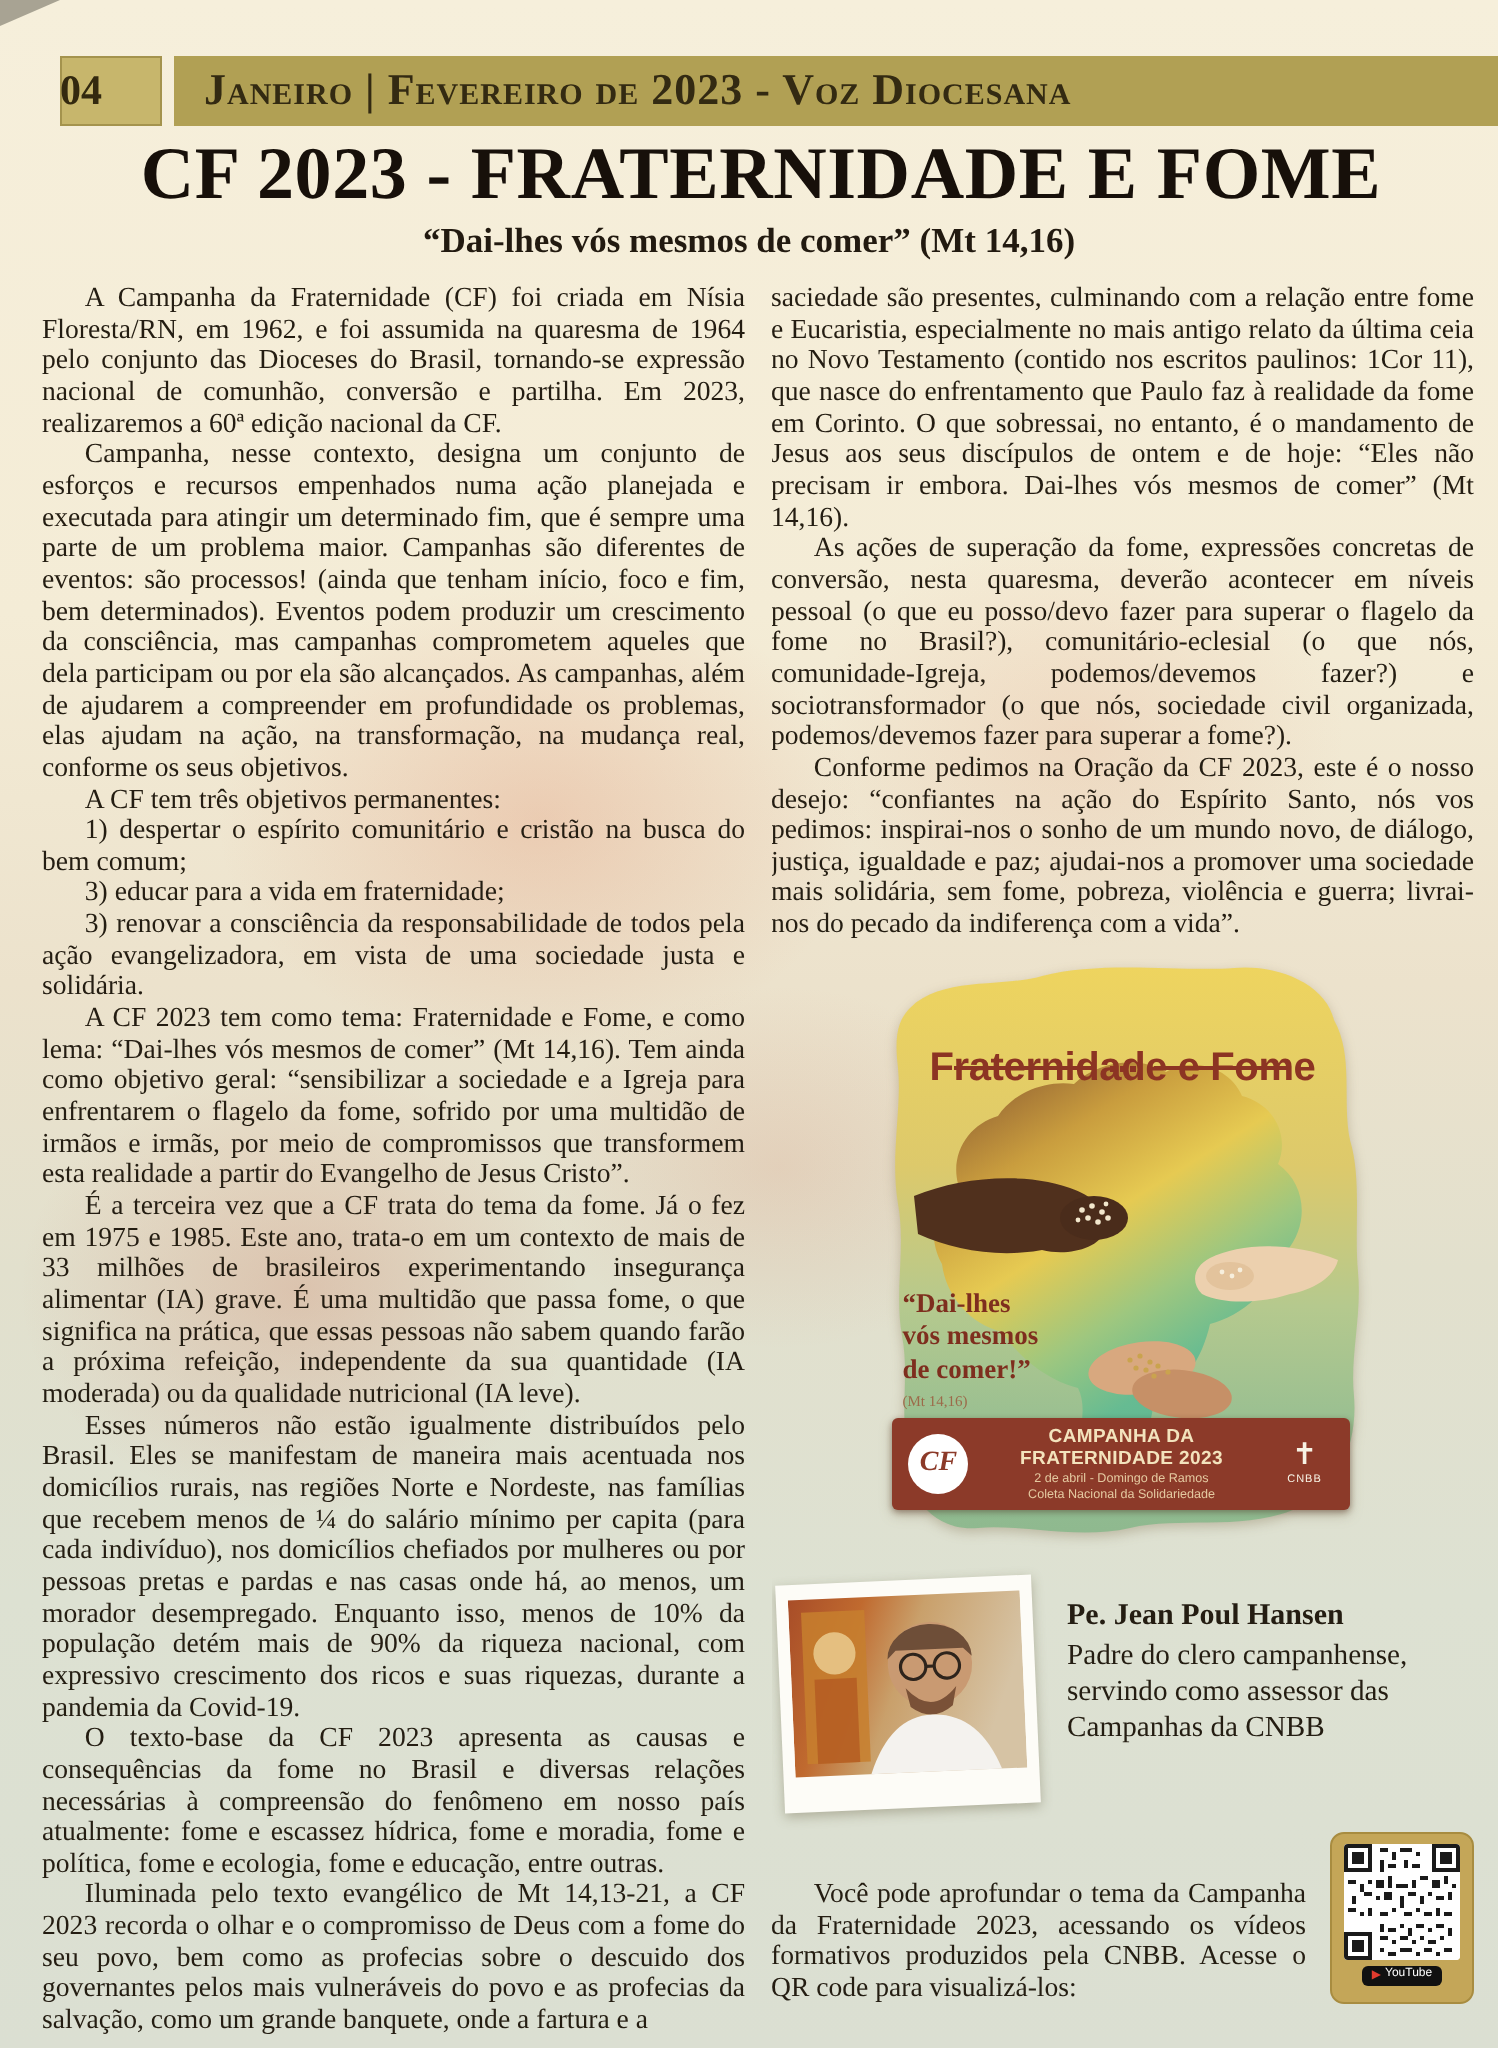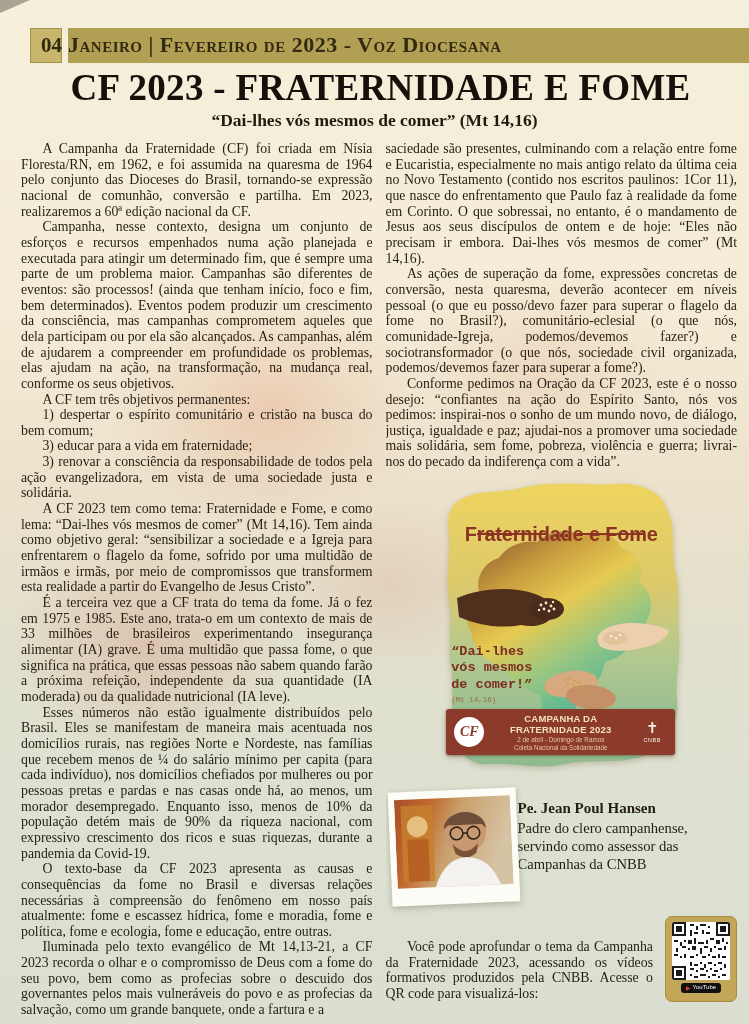--- a/index.html
+++ b/index.html
@@ -9,59 +9,59 @@
     background:
       radial-gradient(230px 170px at 36% 40%, rgba(224,142,108,0.30), rgba(224,142,108,0) 70%),
       radial-gradient(200px 160px at 20% 63%, rgba(196,92,62,0.22), rgba(196,92,62,0) 70%),
       radial-gradient(190px 150px at 72% 36%, rgba(224,152,120,0.20), rgba(224,152,120,0) 70%),
       radial-gradient(170px 130px at 52% 57%, rgba(210,120,90,0.16), rgba(210,120,90,0) 70%),
       linear-gradient(180deg,#f6efdb 0%,#f4ecd6 30%,#ece2cc 48%,#e2e0cd 62%,#dde1d2 78%,#dbdfd2 100%);
   }
   .corner-notch{position:absolute;top:0;left:0;width:30px;height:13px;
     background:#8d897b;opacity:.75;clip-path:polygon(0 0,100% 0,0 100%);}
   .header-row{position:absolute;top:28px;left:30px;right:0;height:35px;display:flex;gap:6px;z-index:3;}
-  .page-num{width:32px;background:#c7b66c;color:#33290f;font:700 21px/35px "Liberation Serif",serif;
-    text-align:right;box-shadow:inset 0 0 0 1px rgba(122,104,40,.45);}
+  .page-num{width:51px;background:#c7b66c;color:#33290f;font:700 21px/35px "Liberation Serif",serif;
+    text-align:left;box-shadow:inset 0 0 0 1px rgba(122,104,40,.45);}
   .header-bar{flex:1;background:#b1a054;color:#332a12;font-variant:small-caps;font-size:22px;
-    font-weight:700;line-height:34px;padding-left:0;letter-spacing:.5px;}
+    font-weight:700;line-height:34px;padding-left:15px;letter-spacing:.5px;}
   .title{position:absolute;top:66px;left:0;right:0;margin:0;text-align:center;
     font-family:"Liberation Serif",serif;font-size:37px;font-weight:700;letter-spacing:.3px;color:#17100a;z-index:3;padding-left:12px;}
   .subtitle{position:absolute;top:110px;left:0;right:0;text-align:center;
     font-size:17.5px;font-weight:700;color:#221a10;z-index:3;}
   .columns{position:absolute;top:141px;left:21px;right:12px;bottom:0;display:flex;gap:13px;z-index:2;}
   .col{width:50%;overflow:hidden;}
   .col p{margin:0;text-indent:1.55em;text-align:justify;font-size:13.8px;line-height:1.135;}
   .col p.no-indent{text-indent:0;}
 
   
   .poster{position:relative;width:240px;height:292px;margin:8px auto 0;
     filter:drop-shadow(0 2px 3px rgba(100,80,40,.28));}
   .poster-art{position:absolute;inset:0;width:100%;height:100%;}
   .poster-title{position:absolute;top:15px;left:0;right:0;text-align:center;
     font-family:"Liberation Sans",sans-serif;font-weight:700;font-size:20px;color:#8c3423;letter-spacing:-.2px;margin-top:30px;}
   .poster-divider{position:absolute;top:47px;left:36px;right:36px;display:flex;align-items:center;gap:8px;}
   .pd-line{flex:1;height:2px;background:#8c3423;}
   .pd-dots i{display:inline-block;width:3px;height:3px;background:#8c3423;margin:0 1px;vertical-align:middle;}
-  .poster-quote{position:absolute;left:10px;top:166px;font-family:Liberation Mono, monospace;
+  .poster-quote{position:absolute;left:10px;top:166px;font-family:Liberation Serif, serif;
     font-weight:700;font-size:13.5px;line-height:1.22;color:#7e2e1e;}
   .quote-ref{font-size:7.5px;font-weight:400;color:#9c6a4a;margin-top:3px;}
   .poster-banner{position:absolute;left:5px;right:6px;top:231px;height:46px;background:#8c3a29;
     border-radius:3px;display:flex;align-items:center;padding:0 8px;gap:8px;box-sizing:border-box;
     box-shadow:0 1px 3px rgba(60,20,10,.4);}
   .cf-logo{width:30px;height:30px;border-radius:50%;background:#ffffff;color:#8c3a29;
     font:italic 700 14px/30px "Liberation Serif",serif;text-align:center;flex:0 0 auto;}
   .banner-text{flex:1;text-align:center;}
   .banner-title{font-family:"Liberation Sans",sans-serif;font-weight:700;font-size:9.5px;color:#f3e3bd;letter-spacing:.2px;}
   .banner-line{font-family:"Liberation Sans",sans-serif;font-size:6.3px;color:#e4c9a0;margin-top:1px;}
   .cnbb-logo{width:30px;text-align:center;color:#f7f2e4;flex:0 0 auto;}
   .cnbb-cross{display:block;font-size:15px;line-height:15px;}
   .cnbb-label{display:block;font-family:"Liberation Sans",sans-serif;font-size:5.5px;letter-spacing:.5px;margin-top:1px;}
 
   
-  .priest-row{display:flex;margin-top:20px;margin-left:4px;align-items:flex-start;}
+  .priest-row{display:flex;margin-top:20px;margin-left:4px;gap:16px;align-items:flex-start;}
   .polaroid{width:128px;height:114px;background:#fdfcf7;box-shadow:0 2px 6px rgba(90,80,50,.35);
     transform:rotate(-2.5deg);padding:6px 6px 16px;box-sizing:border-box;flex:0 0 auto;}
   .polaroid svg{width:100%;height:100%;display:block;}
   .priest-caption{padding-top:10px;width:214px;}
   .priest-name{font-weight:700;font-size:15px;margin-bottom:2px;}
   .priest-desc{font-size:14.6px;line-height:1.25;}
 
   
   .footer-row{display:flex;margin-top:12px;gap:12px;align-items:flex-end;}
   .footer-text{flex:1;font-size:14.6px;line-height:1.25;}

